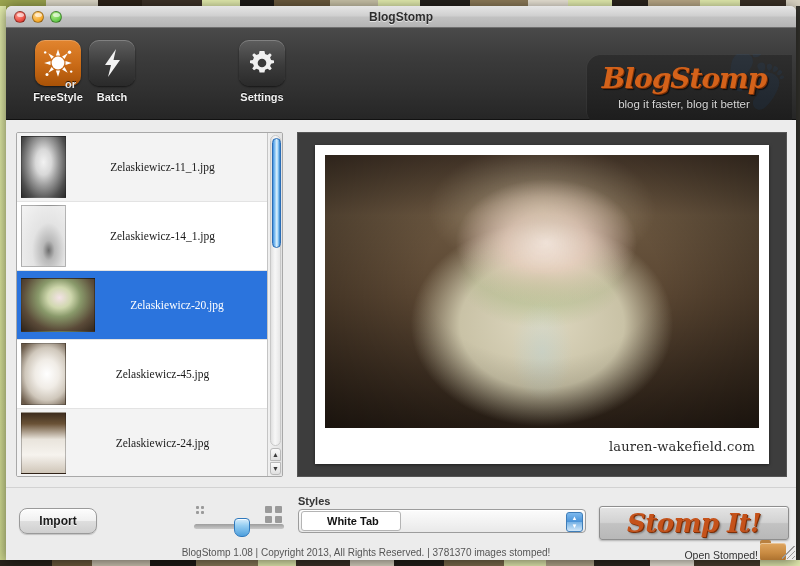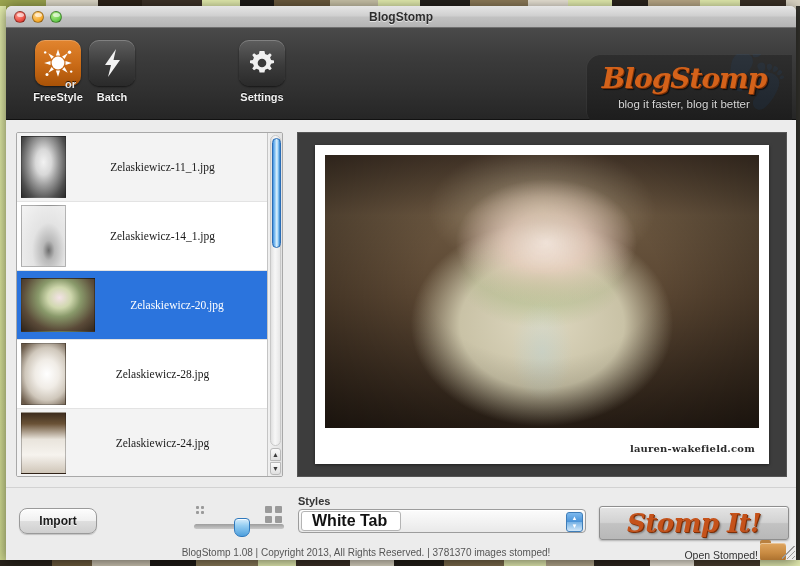--- a/index.html
+++ b/index.html
@@ -257,21 +257,21 @@
       radial-gradient(ellipse 52% 34% at 50% 20%, rgba(210,198,170,.55) 0%, rgba(0,0,0,0) 70%),
       radial-gradient(ellipse 14% 26% at 50% 72%, rgba(180,210,220,.35) 0%, rgba(0,0,0,0) 70%);
   }
   #photo::after {
     content: ""; position: absolute; inset: 0;
     background: radial-gradient(ellipse at 50% 45%, rgba(0,0,0,0) 38%, rgba(0,0,0,.45) 100%);
   }
   #watermark {
     position: absolute; right: 14px; bottom: 10px;
     font-family: "DejaVu Serif", serif;
-    font-size: 10px; color: #2b2b2b; letter-spacing: .2px; font-weight: bold;
+    font-size: 13px; color: #2b2b2b; letter-spacing: .2px;
   }
 
   
   #bottom {
     position: absolute; left: 0; right: 0; top: 367px; bottom: 0;
     background: #ececec;
     border-top: 1px solid #d2d2d2;
   }
   .aqua-btn {
     position: absolute; top: 20px; height: 26px;
@@ -319,22 +319,22 @@
     background: linear-gradient(180deg,#fcfcfc,#e9e9e9);
     border: 1px solid #9c9c9c; border-radius: 4px;
     display: flex; align-items: center;
     box-shadow: inset 0 1px 0 #fff;
     cursor: pointer;
   }
   #styles-value {
     width: 100px; height: 20px; margin-left: 2px;
     background: #fff;
     border: 1px solid #b4b4b4; border-radius: 3px;
-    display: flex; align-items: center; padding-left: 10px;
-    font-size: 16px; font-weight: bold; color: #111;
+    display: flex; align-items: center; padding-left: 25px;
+    font-size: 11px; font-weight: bold; color: #111;
   }
   #styles-stepper {
     position: absolute; right: 2px; top: 2px;
     width: 17px; height: 20px; border-radius: 3px;
     background: linear-gradient(180deg,#7db9ee 0%,#4b94d8 48%,#79b4e6 52%,#cfe6f8 100%);
     border: 1px solid #3f7db8;
     display: flex; flex-direction: column; align-items: center; justify-content: center;
     gap: 2px; color: #fff; font-size: 6px; line-height: 6px;
     cursor: pointer;
   }
@@ -511,21 +511,21 @@
           <div class="file-row">
             <div class="thumb th-veil"></div>
             <div class="file-name">Zelaskiewicz-14_1.jpg</div>
           </div>
           <div class="file-row selected">
             <div class="thumb th-bouquet"></div>
             <div class="file-name">Zelaskiewicz-20.jpg</div>
           </div>
           <div class="file-row">
             <div class="thumb th-dress1"></div>
-            <div class="file-name">Zelaskiewicz-28.jpg</div>
+            <div class="file-name">Zelaskiewicz-45.jpg</div>
           </div>
           <div class="file-row alt">
             <div class="thumb th-dress2"></div>
             <div class="file-name">Zelaskiewicz-24.jpg</div>
           </div>
         </div>
       <div id="scrollbar">
         <div id="sb-track">
           <div id="sb-thumb"></div>
         </div>

